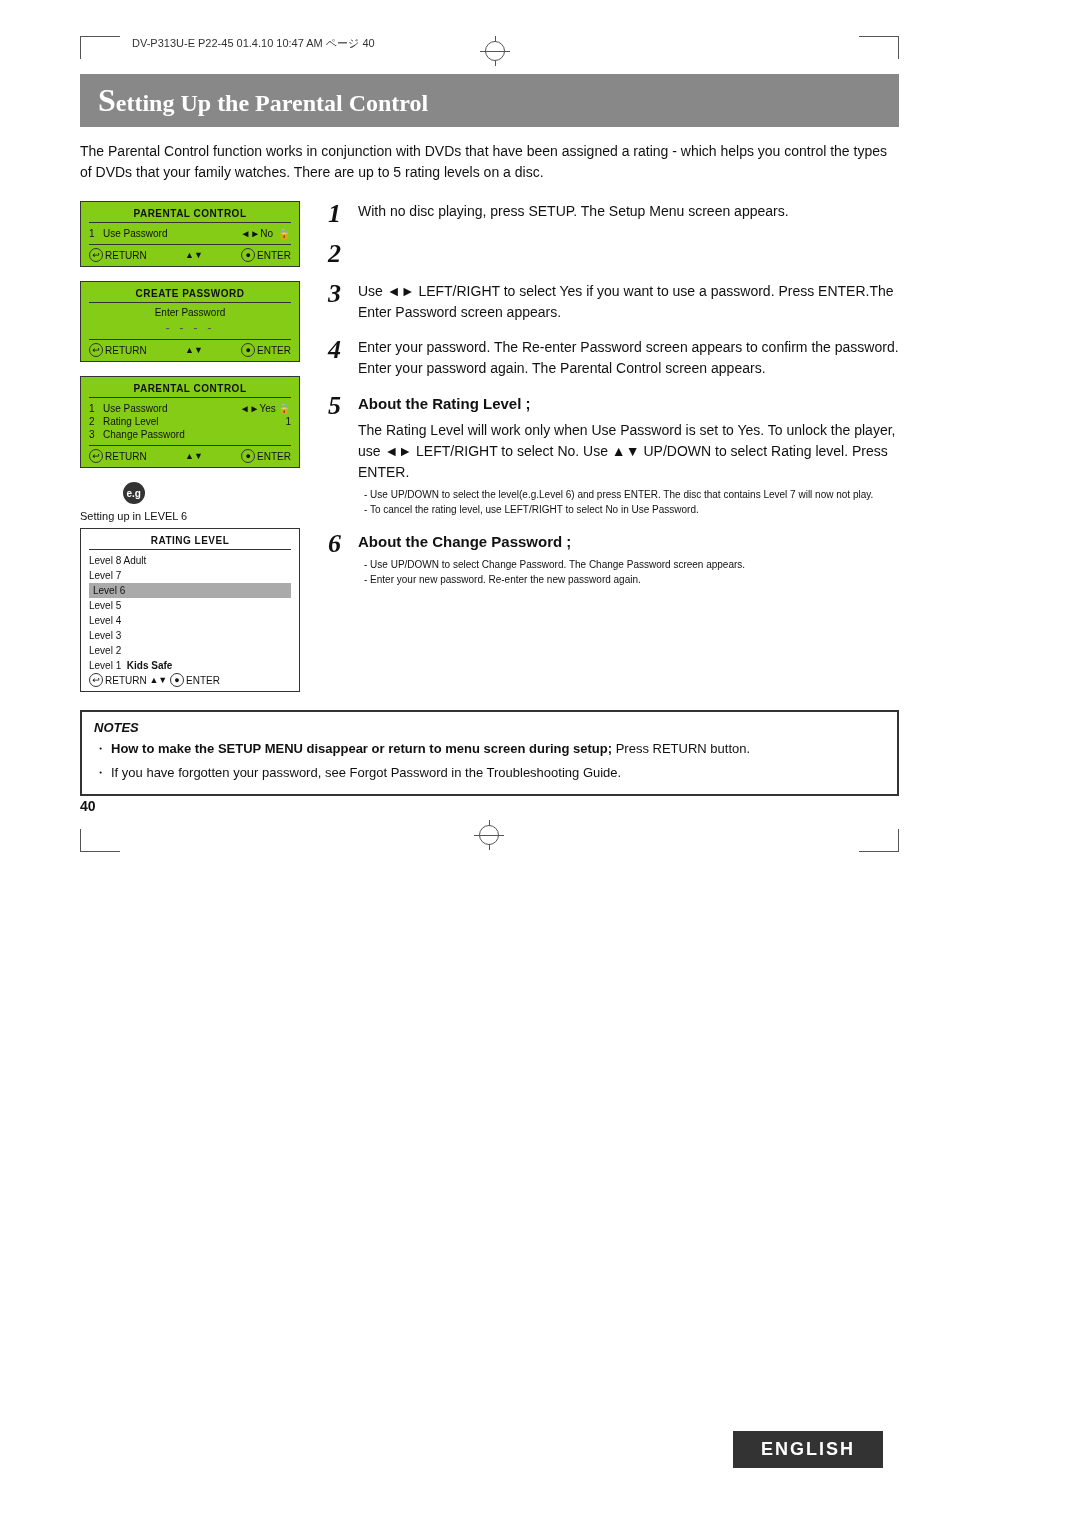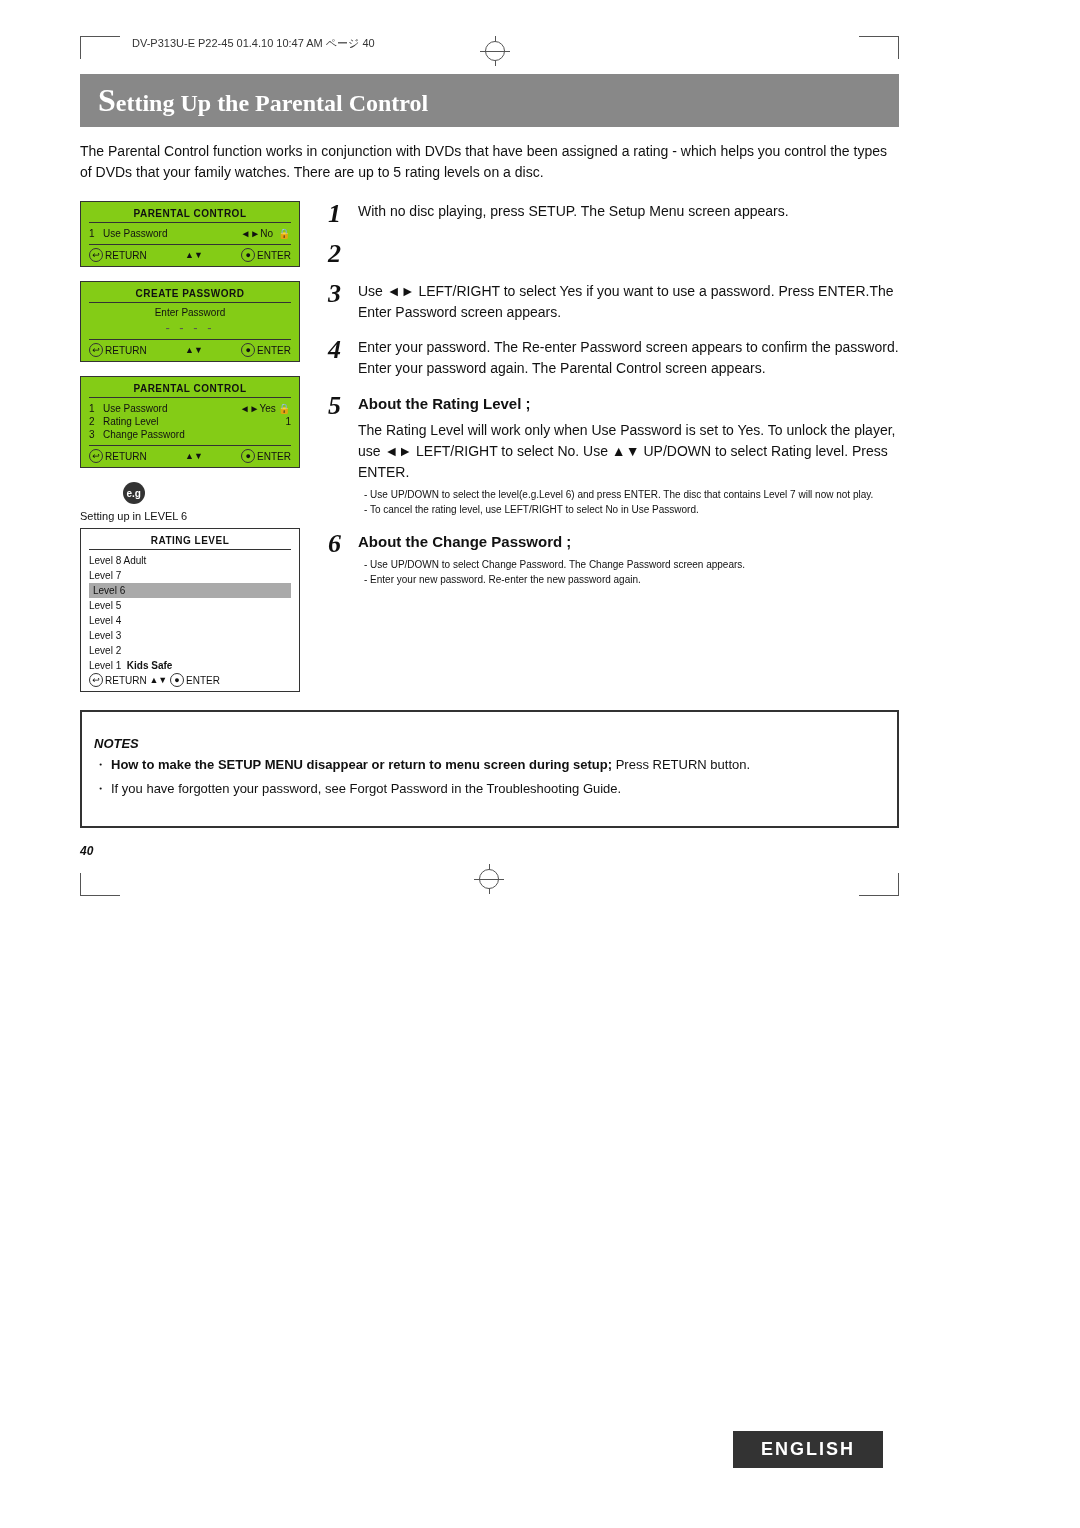--- a/index.html
+++ b/index.html
@@ -269,44 +269,43 @@
       margin-top: 4px;
     }
 
     .sub-bullets p {
       padding-left: 6px;
     }
 
     
     .notes-box {
       border: 2px solid #333;
-      padding: 24px 12px;
+      padding: 8px 12px;
       margin-top: 18px;
       font-size: 13px;
     }
 
     .notes-title {
       font-weight: bold;
       font-style: italic;
       font-size: 13px;
       margin-bottom: 4px;
     }
 
     .notes-bullet {
       display: flex;
       gap: 4px;
       line-height: 1.5;
       margin-bottom: 4px;
     }
 
     .page-number {
-      font-size: 12px;
-      font-weight: bold;
-      margin-top: 16px;
-      font-style: italic;
+      font-size: 14px;
+      font-weight: bold;
+      margin-top: 2px;
     }
 
     
     .english-badge {
       position: absolute;
       bottom: 60px;
       right: 96px;
       background: #333;
       color: #fff;
       font-size: 18px;

